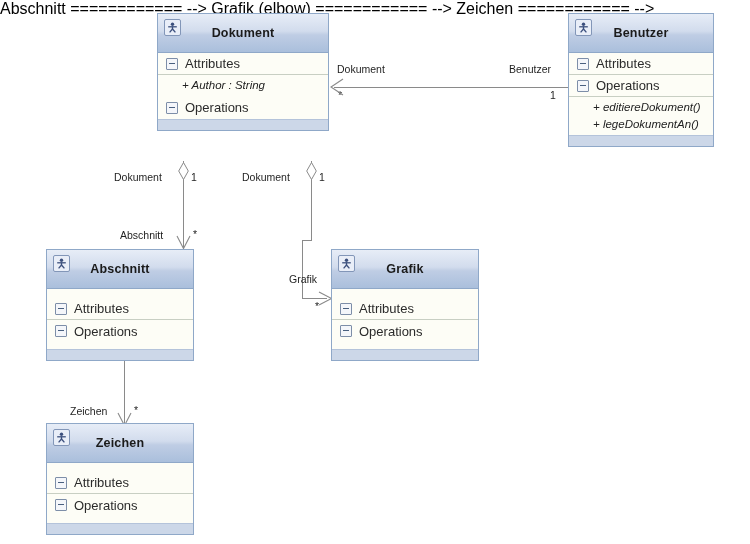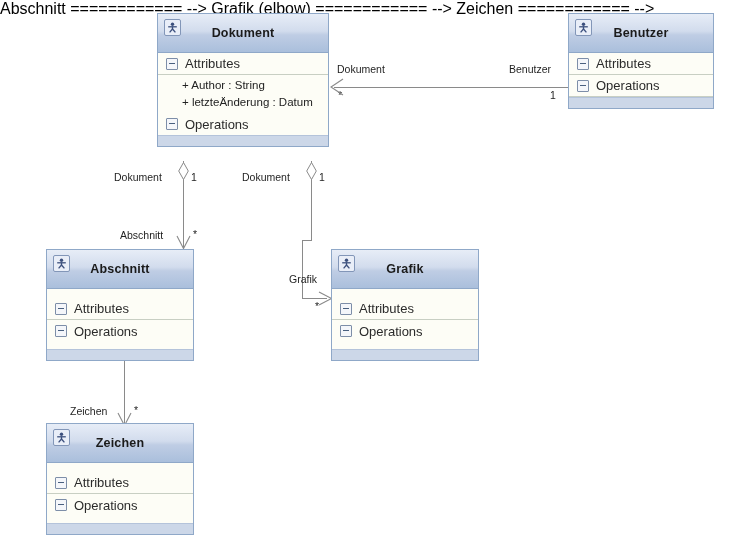--- a/index.html
+++ b/index.html
@@ -85,20 +85,21 @@
     left: 2px;
     right: 2px;
     top: 4px;
     height: 1px;
     background: #49607f;
   }
 
   .uml-members {
     background: #fdfdf6;
     padding: 2px 0 3px 0;
+    font-style: italic;
   }
   .uml-member {
     font-size: 11.5px;
     color: #222;
     padding: 0 0 0 24px;
     line-height: 16.5px;
     white-space: nowrap;
   }
   .uml-footer {
     height: 10px;
@@ -222,21 +223,20 @@
         </svg>
       </span>
       <span class="uml-title">Dokument</span>
     </div>
     <div class="uml-section">
       <span class="minus-box"></span>
       <span class="section-label">Attributes</span>
     </div>
     <div class="uml-members">
       <div class="uml-member">+ Author : String</div>
-      <div class="uml-member">+ letzteÄnderung : Datum</div>
     </div>
     <div class="uml-section" style="border-bottom:none;">
       <span class="minus-box"></span>
       <span class="section-label">Operations</span>
     </div>
     <div class="uml-footer"></div>
   </div>
 
   
   <div class="uml-class" style="left:568px; top:13px; width:146px;">
@@ -253,20 +253,24 @@
       <span class="uml-title">Benutzer</span>
     </div>
     <div class="uml-section">
       <span class="minus-box"></span>
       <span class="section-label">Attributes</span>
     </div>
     <div class="uml-section">
       <span class="minus-box"></span>
       <span class="section-label">Operations</span>
     </div>
+    <div class="uml-members">
+      <div class="uml-member">+ editiereDokument()</div>
+      <div class="uml-member">+ legeDokumentAn()</div>
+    </div>
     <div class="uml-footer"></div>
   </div>
 
   
   <div class="uml-class" style="left:46px; top:249px; width:148px;">
     <div class="uml-header">
       <span class="class-icon">
         <svg width="11" height="11" viewBox="0 0 11 11">
           <circle cx="5.5" cy="2.2" r="1.7" fill="#3b4f7d"></circle>
           <path d="M1.2 4.8 L9.8 4.8" stroke="#3b4f7d" stroke-width="1.3"></path>

